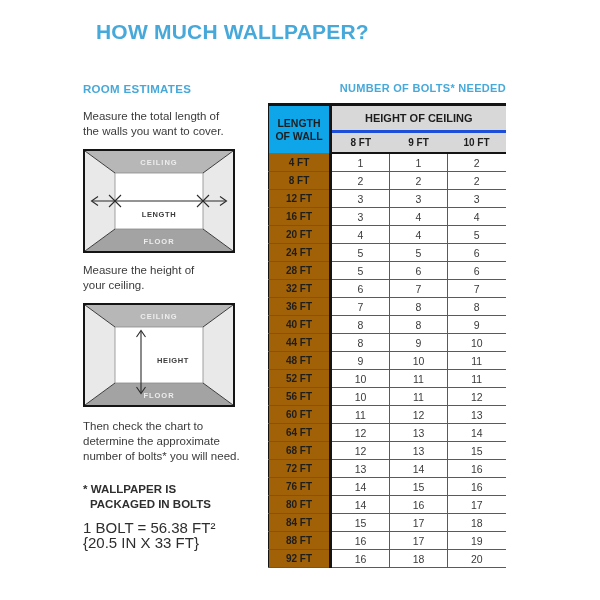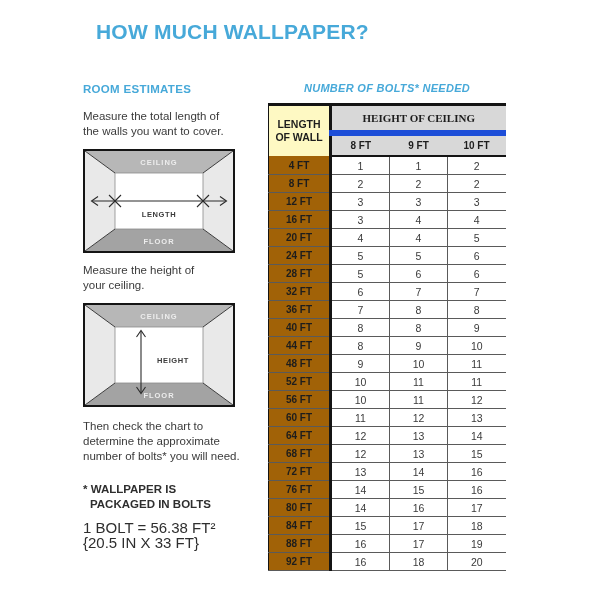--- a/index.html
+++ b/index.html
@@ -19,36 +19,36 @@
   .instruction{
     font-size:11.5px;line-height:15px;color:#3b3b3b;margin:0 0 10px 0;
   }
   .diagram{display:block;margin:0 0 10px 0;}
   .note-block{margin-top:18px;font-size:11.5px;font-weight:bold;color:#2e2e2e;line-height:15px;}
   .note-block .indent{padding-left:7px;}
   .bolt-block{margin-top:8px;font-size:15px;font-weight:normal;color:#2e2e2e;line-height:15px;}
   
   .right-col{position:absolute;left:268px;top:82px;width:238px;}
   .table-heading{
-    text-align:center;font-size:11px;font-weight:bold;color:#47a9d9;
-    letter-spacing:0.3px;margin:0 0 9px 0;font-style:italic;
+    text-align:right;font-size:11px;font-weight:bold;color:#47a9d9;
+    letter-spacing:0.3px;margin:0 0 9px 0;
   }
   table.bolts-table{
     border-collapse:collapse;table-layout:fixed;width:237px;
     border-top:3px solid #141414;
   }
   table.bolts-table td{padding:0;text-align:center;vertical-align:middle;}
   .length-header{
-    background:#fef9c3;font-size:10.5px;font-weight:bold;line-height:13px;color:#1d1d1d;
+    background:#0ea5e9;font-size:10.5px;font-weight:bold;line-height:13px;color:#1d1d1d;
     border-left:1px solid #141414;border-right:3px solid #141414;
     padding:0 6px;
   }
   .group-header{
     background:#d8d8d8;font-size:11px;font-weight:bold;color:#1d1d1d;
-    height:24px;border-bottom:6px solid #1d4ed8;font-family:Liberation Serif, serif;
+    height:24px;border-bottom:3px solid #1d4ed8;
   }
   .sub-header{
     background:#d8d8d8;font-size:10px;font-weight:bold;color:#1d1d1d;
     height:19px;border-bottom:2px solid #141414;
   }
   tbody td{height:17px;font-size:10.5px;color:#3a3a3a;border-bottom:1px solid #5a5a5a;background:#ffffff;}
   tbody td.wall-cell{
     background:#a16207;font-size:10px;font-weight:bold;color:#1d1d1d;
     border-left:1px solid #141414;border-right:3px solid #141414;
   }

